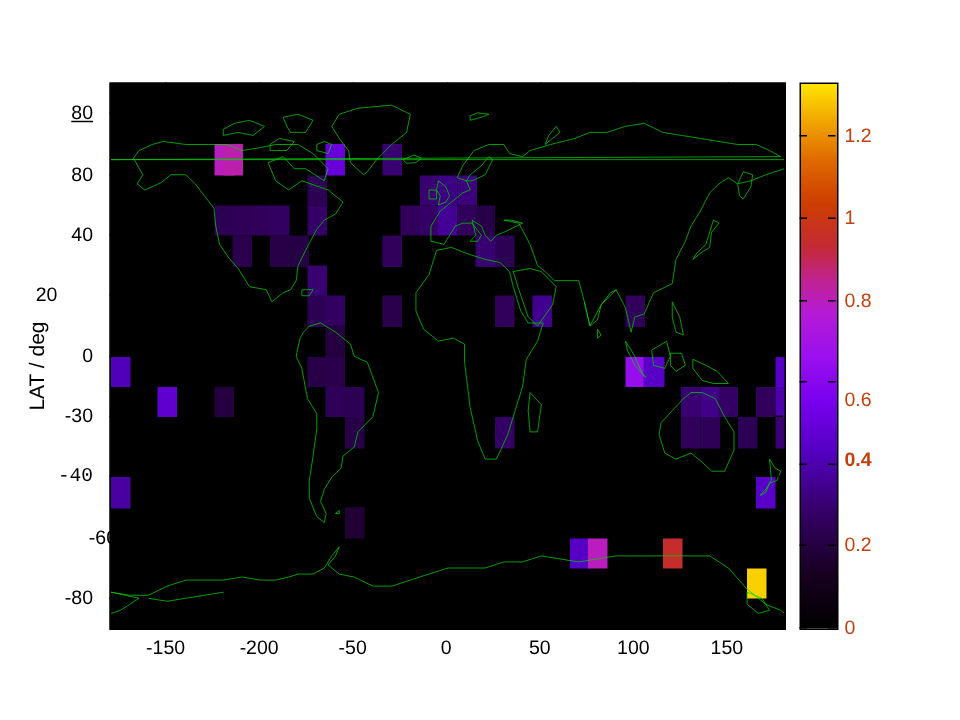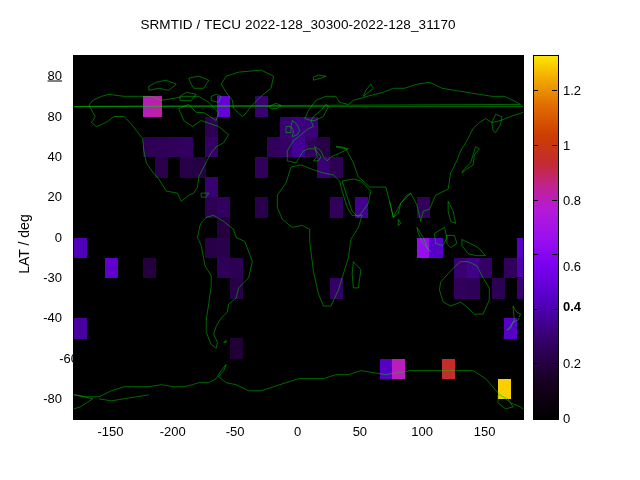--- a/index.html
+++ b/index.html
@@ -54,29 +54,28 @@
   
   .cbar-frame{
     position:absolute;left:533px;top:55px;width:24px;height:363px;
     border:1px solid #000;box-sizing:content-box;
   }
   .cbar-grad{position:absolute;left:0;top:0;width:24px;height:363px;}
   .cbar-tick{position:absolute;left:533px;width:5px;height:1px;background:#000;}
   .cbar-tick.r{left:552px;}
   .cbar-label{
     position:absolute;left:563px;font-size:13px;transform:translateY(-50%);
-    color:#000000;white-space:nowrap;
+    color:#c2410c;white-space:nowrap;
   }
 </style>
 </head>
 <body>
 
 <div id="root">
 
-  <div class="title">SRMTID / TECU 2022-128_30300-2022-128_31170</div>
 
   <div class="plot-frame">
     <div class="map-canvas">
       <div class="cells" id="cells">
           <div class="cell" style="left: 0px; top: 181.5px; width: 13.0722px; height: 20.7667px; background: rgb(81, 0, 185);"></div>
           <div class="cell" style="left: 0px; top: 262.167px; width: 13.0722px; height: 20.7667px; background: rgb(73, 0, 160);"></div>
           <div class="cell" style="left: 31.1806px; top: 201.667px; width: 13.0722px; height: 20.7667px; background: rgb(95, 0, 207);"></div>
           <div class="cell" style="left: 68.5972px; top: 201.667px; width: 13.0722px; height: 20.7667px; background: rgb(36, 0, 63);"></div>
           <div class="cell" style="left: 68.5972px; top: 40.3333px; width: 13.0722px; height: 20.7667px; background: rgb(185, 29, 189);"></div>
           <div class="cell" style="left: 74.8333px; top: 40.3333px; width: 13.0722px; height: 20.7667px; background: rgb(188, 31, 171);"></div>
@@ -181,30 +180,30 @@
   <div id="yticks">
       <div class="ytick-label" style="top: 75.1667px; left: 0px; text-decoration: underline;">80</div>
       <div class="ytick-mark " style="top: 75.1667px;"></div>
       <div class="ytick-mark r" style="top: 75.1667px;"></div>
       <div class="ytick-label" style="top: 115.5px; left: 0px;">80</div>
       <div class="ytick-mark " style="top: 115.5px;"></div>
       <div class="ytick-mark r" style="top: 115.5px;"></div>
       <div class="ytick-label" style="top: 155.833px; left: 0px;">40</div>
       <div class="ytick-mark " style="top: 155.833px;"></div>
       <div class="ytick-mark r" style="top: 155.833px;"></div>
-      <div class="ytick-label" style="top: 196.167px; left: 0px;">20</div>
+      <div class="ytick-label" style="top: 196.167px; left: 0px; text-align: center;">20</div>
       <div class="ytick-mark " style="top: 196.167px;"></div>
       <div class="ytick-mark r" style="top: 196.167px;"></div>
       <div class="ytick-label" style="top: 236.5px; left: 0px;">0</div>
       <div class="ytick-mark " style="top: 236.5px;"></div>
       <div class="ytick-mark r" style="top: 236.5px;"></div>
       <div class="ytick-label" style="top: 276.833px; left: 0px;">-30</div>
       <div class="ytick-mark " style="top: 276.833px;"></div>
       <div class="ytick-mark r" style="top: 276.833px;"></div>
-      <div class="ytick-label" style="top: 317.167px; left: 0px;">-40</div>
+      <div class="ytick-label" style="top: 317.167px; left: 0px; font-family: Liberation Mono, monospace;">-40</div>
       <div class="ytick-mark " style="top: 317.167px;"></div>
       <div class="ytick-mark r" style="top: 317.167px;"></div>
       <div class="ytick-label" style="top: 357.5px; left: 0px; margin-left: 16px;">-60</div>
       <div class="ytick-mark " style="top: 357.5px;"></div>
       <div class="ytick-mark r" style="top: 357.5px;"></div>
       <div class="ytick-label" style="top: 397.833px; left: 0px;">-80</div>
       <div class="ytick-mark " style="top: 397.833px;"></div>
       <div class="ytick-mark r" style="top: 397.833px;"></div>
     </div>
   <div id="xticks">

